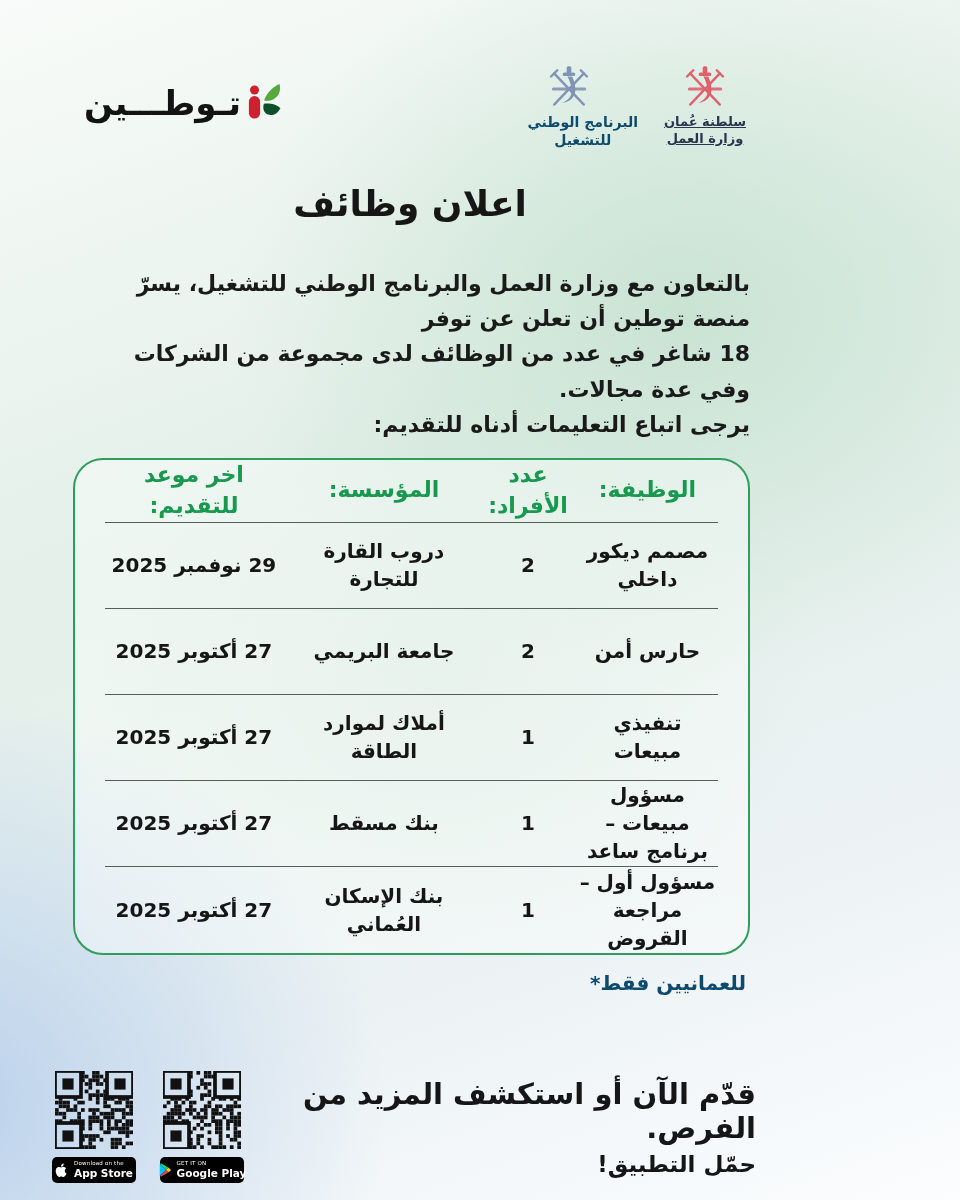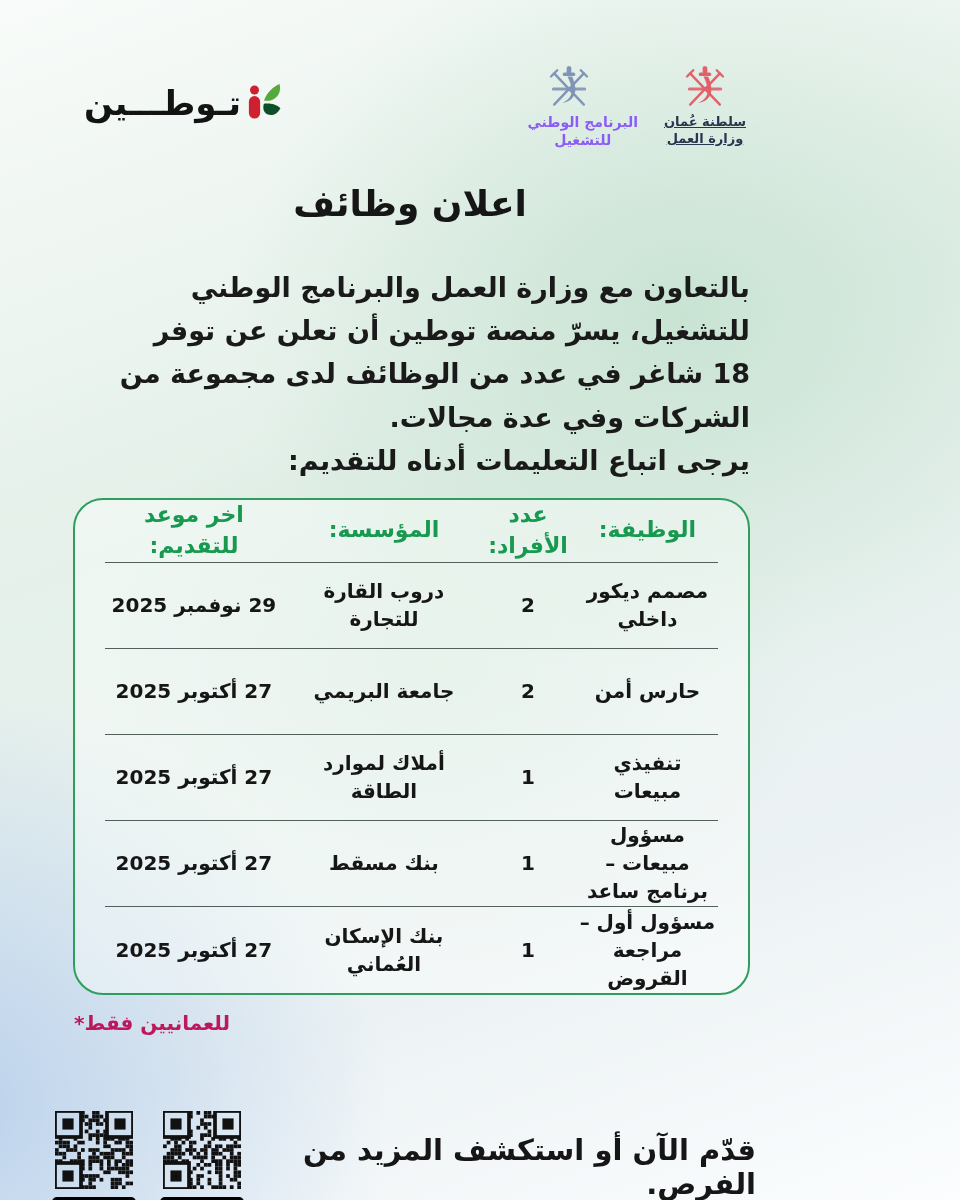--- a/index.html
+++ b/index.html
@@ -18,45 +18,45 @@
 
   
   .topbar { display:flex; justify-content:space-between; align-items:flex-start; padding:64px 74px 0 84px; }
   .tawteen { display:flex; align-items:center; flex-direction:row-reverse; gap:4px; margin-top:18px; }
   .tawteen svg { width:38px; height:42px; }
   .tawteen .word { font-size:34px; font-weight:bold; letter-spacing:-1px; color:#131313; }
   .gov-logos { display:flex; gap:26px; align-items:flex-start; }
   .gov-logo { display:flex; flex-direction:column; align-items:center; text-align:center; }
   .gov-logo svg { width:50px; height:50px; }
   .nep { color:#8094b6; }
-  .nep .l1,.nep .l2 { font-size:14px; font-weight:bold; color:#8b5cf6; line-height:1.25;margin-left:28px; }
+  .nep .l1,.nep .l2 { font-size:14px; font-weight:bold; color:#0c4a6e; line-height:1.25;margin-left:28px; }
   .mol { color:#e2606a; }
   .mol .l1,.mol .l2 { font-size:13px; font-weight:bold; color:#2a3550; line-height:1.3;text-decoration:underline; }
 
   
   .title { text-align:center; font-size:36px; font-weight:bold; margin-top:34px; letter-spacing:-1px; }
   .intro { direction:rtl; text-align:right; padding:0 70px 0 95px; margin-top:42px;
-           font-size:27px; font-weight:bold; line-height:1.6; color:#1a1a1a; }
+           font-size:22px; font-weight:bold; line-height:1.6; color:#1a1a1a; }
 
   
   .jobs-card { margin:16px 70px 0 73px; border:2px solid #2f9e5c; border-radius:30px;
                background:rgba(252,254,253,.42); direction:rtl; overflow:hidden; }
   .t-head, .t-row { display:grid; grid-template-columns:24% 14% 33% 29%; align-items:center; margin:0 30px; }
   .t-head { min-height:62px; border-bottom:1.5px solid #52605a; }
   .t-head .cell { color:#17994f; font-size:22px; font-weight:bold; }
   .t-row { min-height:86px; }
   .t-row:not(:last-child) { border-bottom:1.5px solid #52605a; }
   .cell { font-size:20px; font-weight:bold; line-height:1.4; }
   .c-job { text-align:center; padding-left:6px; }
   .c-count { text-align:center; }
   .c-org { text-align:center; padding:0 8px; }
   .c-date { text-align:center; }
 
-  .note { direction:rtl; text-align:left; padding:0 74px; margin-top:16px;
-          color:#be185d; font-size:20px; font-weight:bold; }
+  .note { direction:rtl; text-align:right; padding:0 74px; margin-top:16px;
+          color:#0c4a6e; font-size:20px; font-weight:bold; }
 
   
   .footer { display:flex; justify-content:space-between; align-items:center;
             padding:0 64px 0 52px; margin-top:76px; }
   .qr-group { display:flex; gap:24px; }
   .qr-col { display:flex; flex-direction:column; align-items:center; gap:8px; }
   .qr { width:78px; height:78px; background:#fff0; }
   .qr svg { width:78px; height:78px; display:block; }
   .badge { width:84px; height:26px; background:#000; border-radius:5px; display:flex;
            align-items:center; justify-content:center; gap:5px; color:#fff; }
@@ -527,16 +527,17 @@
           <span class="txt">
             <span class="small">GET IT ON</span>
             <span class="big">Google Play</span>
           </span>
         </div>
       </div>
     </div>
 
     <div class="cta">
       <div class="l1">قدّم الآن أو استكشف المزيد من الفرص.</div>
+      <div class="l2">حمّل التطبيق!</div>
     </div>
   </div>
 
 </div>
 
 </body></html>

